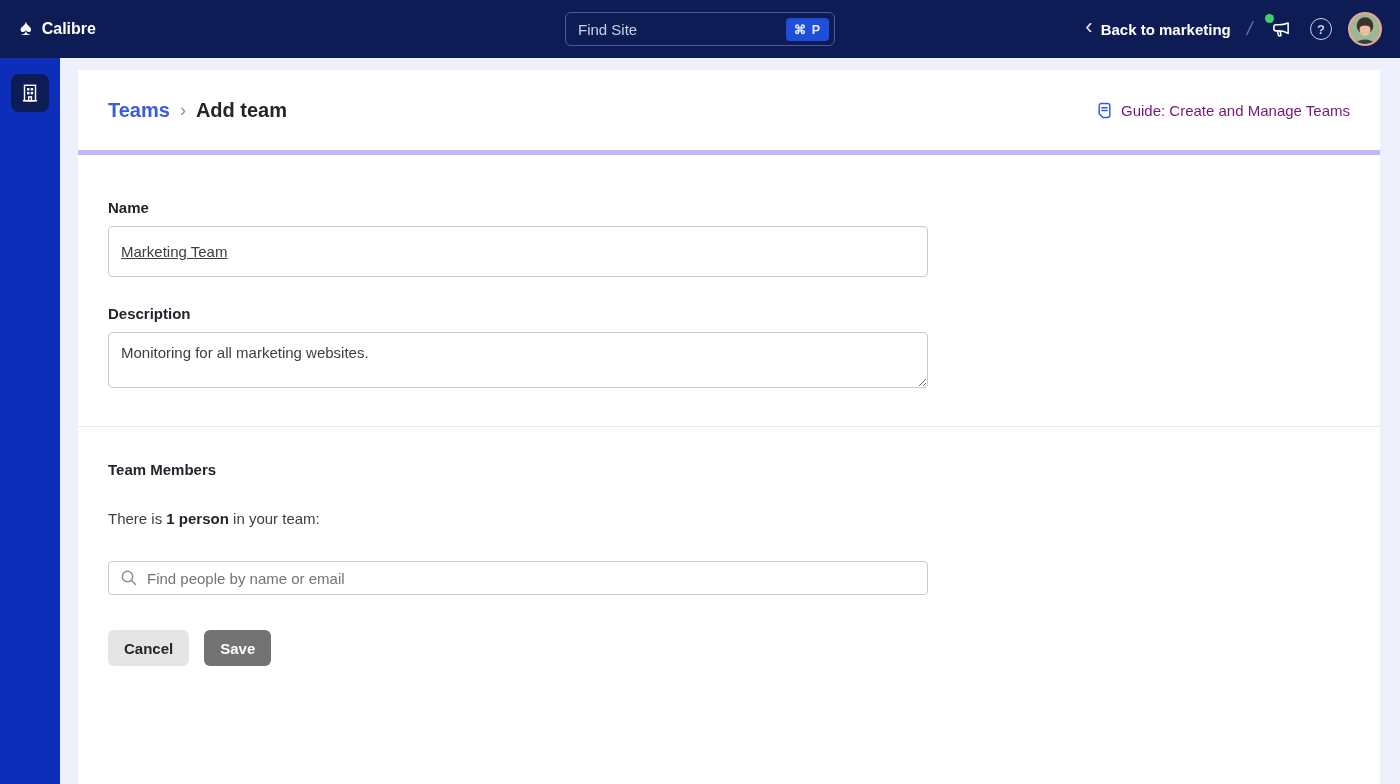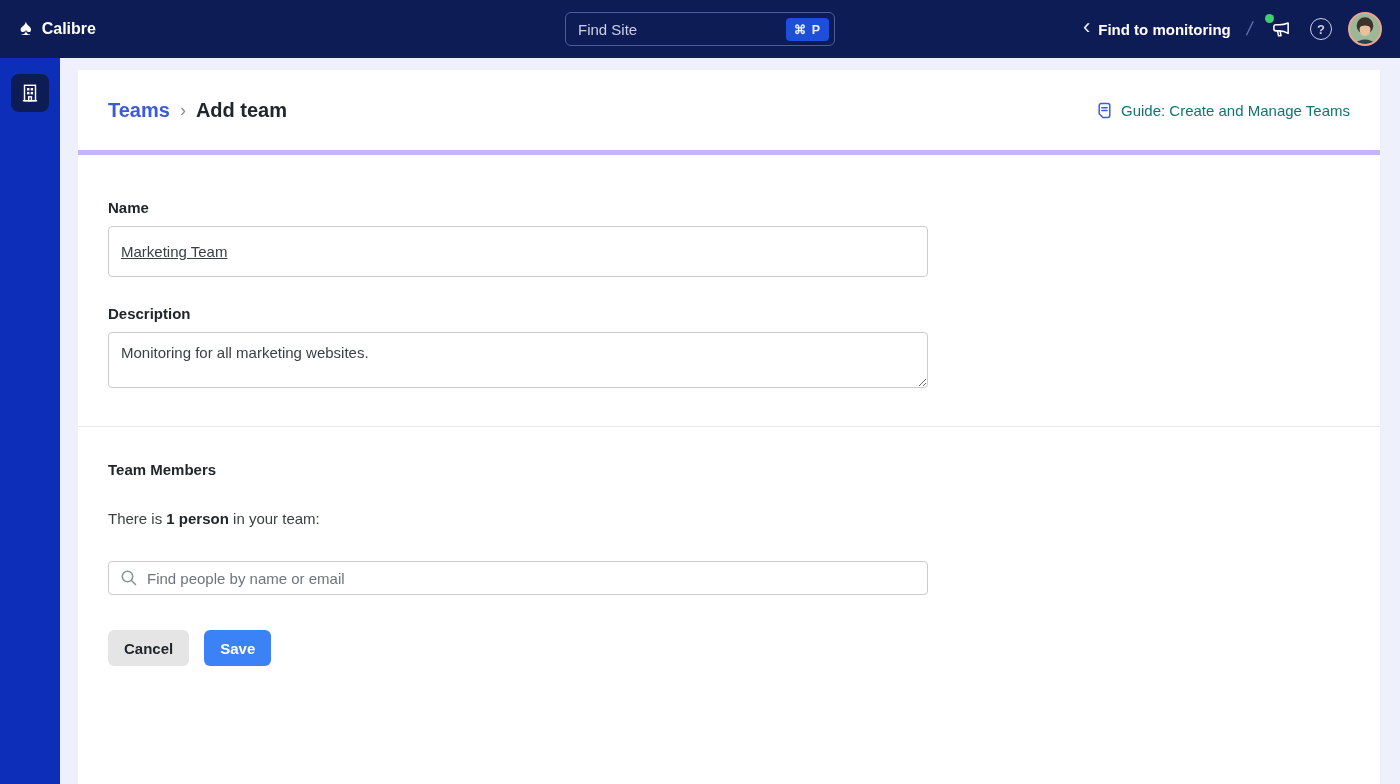--- a/index.html
+++ b/index.html
@@ -79,21 +79,21 @@
   .card-header {
     height: 85px; padding: 0 30px;
     display: flex; align-items: center; justify-content: space-between;
     border-bottom: 5px solid #c4b5fd;
   }
   .breadcrumb { display: flex; align-items: center; gap: 10px; font-size: 20px; font-weight: 700; }
   .breadcrumb a { color: #3b5bdb; text-decoration: none; cursor: pointer; }
   .bc-sep { color: #8a9097; font-size: 18px; font-weight: 400; }
   .guide {
     display: flex; align-items: center; gap: 8px;
-    color: #0f766e; font-size: 15px; font-weight: 500;
+    color: #701a75; font-size: 15px; font-weight: 500;
     text-decoration: none; cursor: pointer;
   }
 
   .section { padding: 0 30px; }
   .form-section { padding-top: 44px; padding-bottom: 35px; border-bottom: 1px solid #e9e9e9; }
   .field-label { display: block; font-weight: 700; font-size: 15px; color: #21262c; margin-bottom: 10px; }
   .text-input, .text-area, .search-input {
     width: 820px; border: 1px solid #c8cbd0; border-radius: 4px;
     font-family: inherit; font-size: 15px; color: #3a3f45;
     background: #fff; outline: none;
@@ -127,40 +127,40 @@
   }
   .remove { margin-left: auto; background: #e4e6e5; }
 
   .search-wrap { position: relative; margin-top: 34px; width: 780px; }
   .search-wrap .mag { position: absolute; left: 12px; top: 8px; }
   .search-input { height: 34px; padding: 0 12px 0 38px; }
   .search-input::placeholder { color: #6f757c; opacity: 1; }
 
   .btn-row { margin-top: 35px; display: flex; gap: 15px; padding-bottom: 30px; }
   .cancel { background: #e5e5e5; border-radius: 6px; }
-  .save { background: #3b82f6; color: #fff; border-radius: 6px; }
+  .save { background: #737373; color: #fff; border-radius: 6px; }
 </style>
 </head>
 <body>
 
 <header class="topbar">
   <div class="brand">
     <span class="spade">♠</span>
     <span>Calibre</span>
   </div>
 
   <div class="findsite">
     <span>Find Site</span>
     <span class="kbd">⌘ P</span>
   </div>
 
   <div class="topright">
     <a class="backlink">
       <span class="chev">‹</span>
-      <span>Find to monitoring</span>
+      <span>Back to marketing</span>
     </a>
     <span class="slash">/</span>
 
     <span class="iconbtn">
       <svg width="22" height="22" viewBox="0 0 20 20" fill="none" stroke="#ffffff" stroke-width="1.4" stroke-linejoin="round">
         <path d="M16.5 4.5 L16.5 14 C13.5 12.2 11 11.7 8.5 11.7 L5.5 11.7 C4.4 11.7 3.5 10.8 3.5 9.7 L3.5 8.2 C3.5 7.1 4.4 6.2 5.5 6.2 L8.5 6.2 C11 6.2 13.5 5.7 16.5 4.5 Z"></path>
         <path d="M6.8 11.7 L7.8 16.2 L10 16.2 L9.2 11.7"></path>
       </svg>
       <span class="dot"></span>
     </span>

